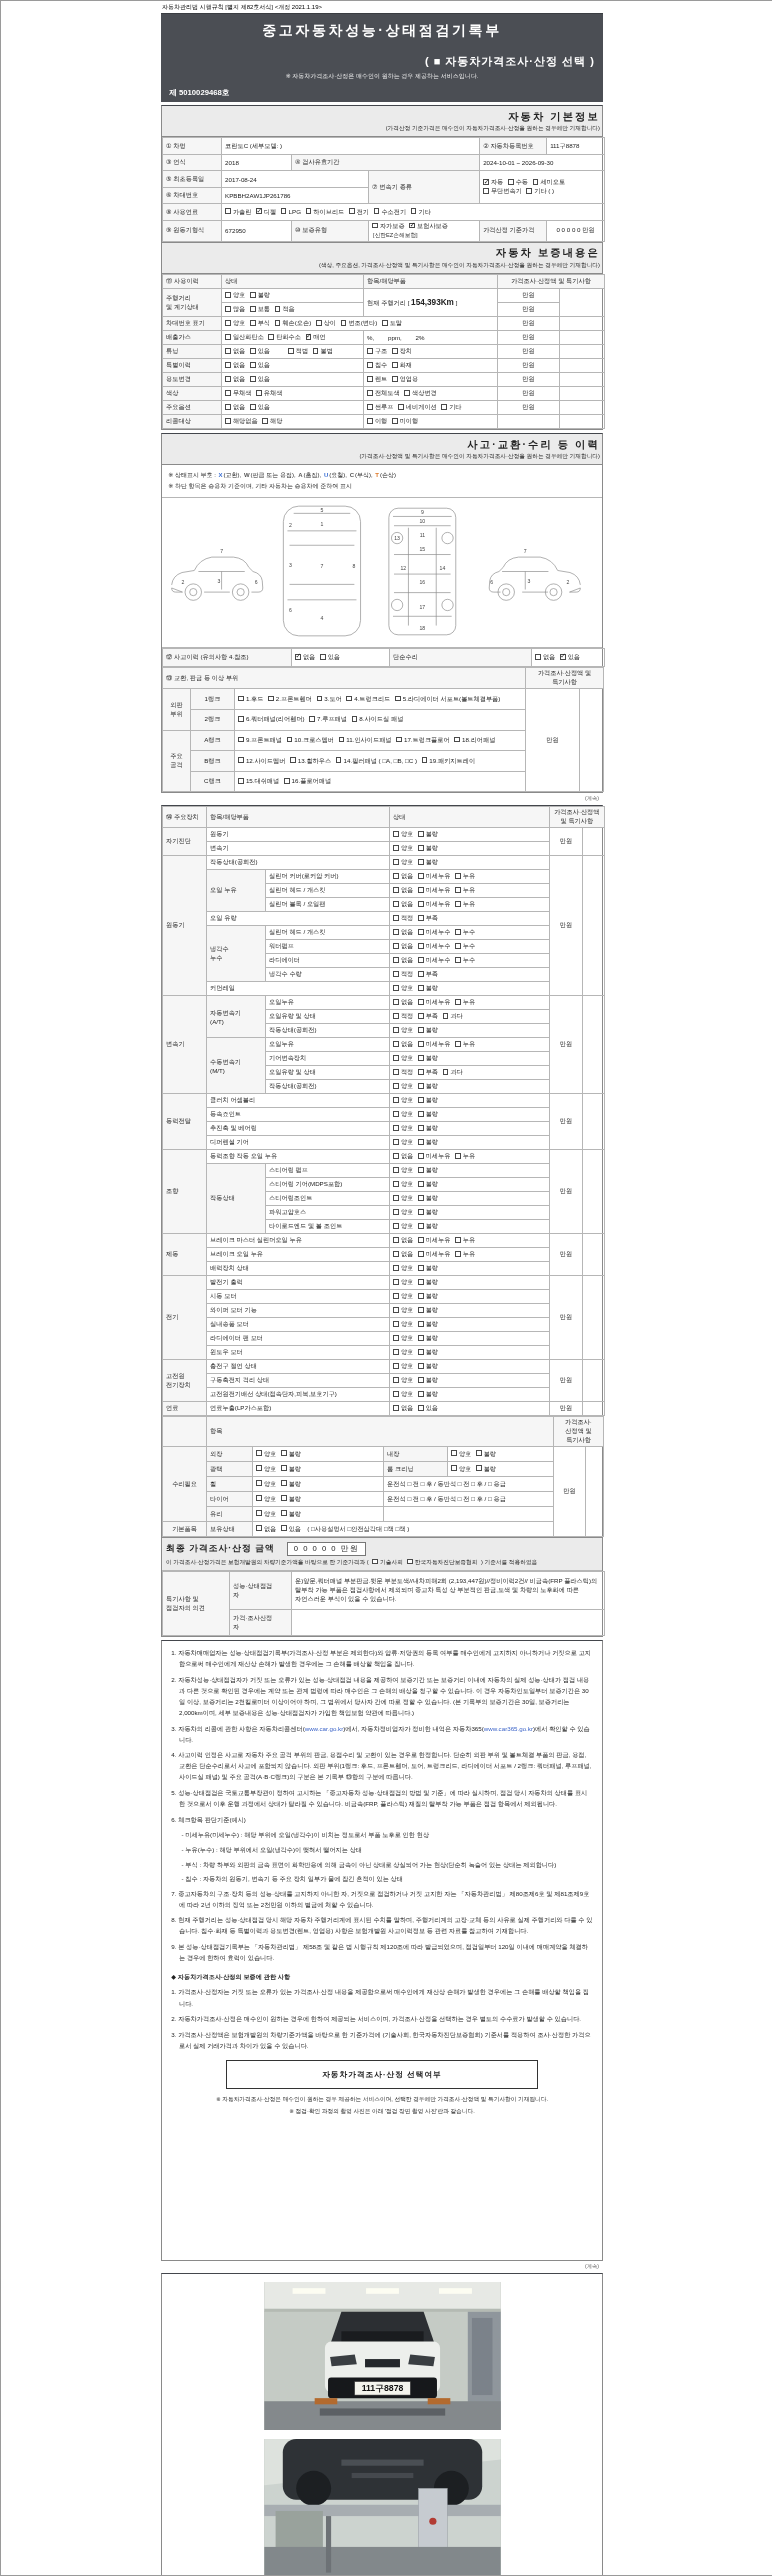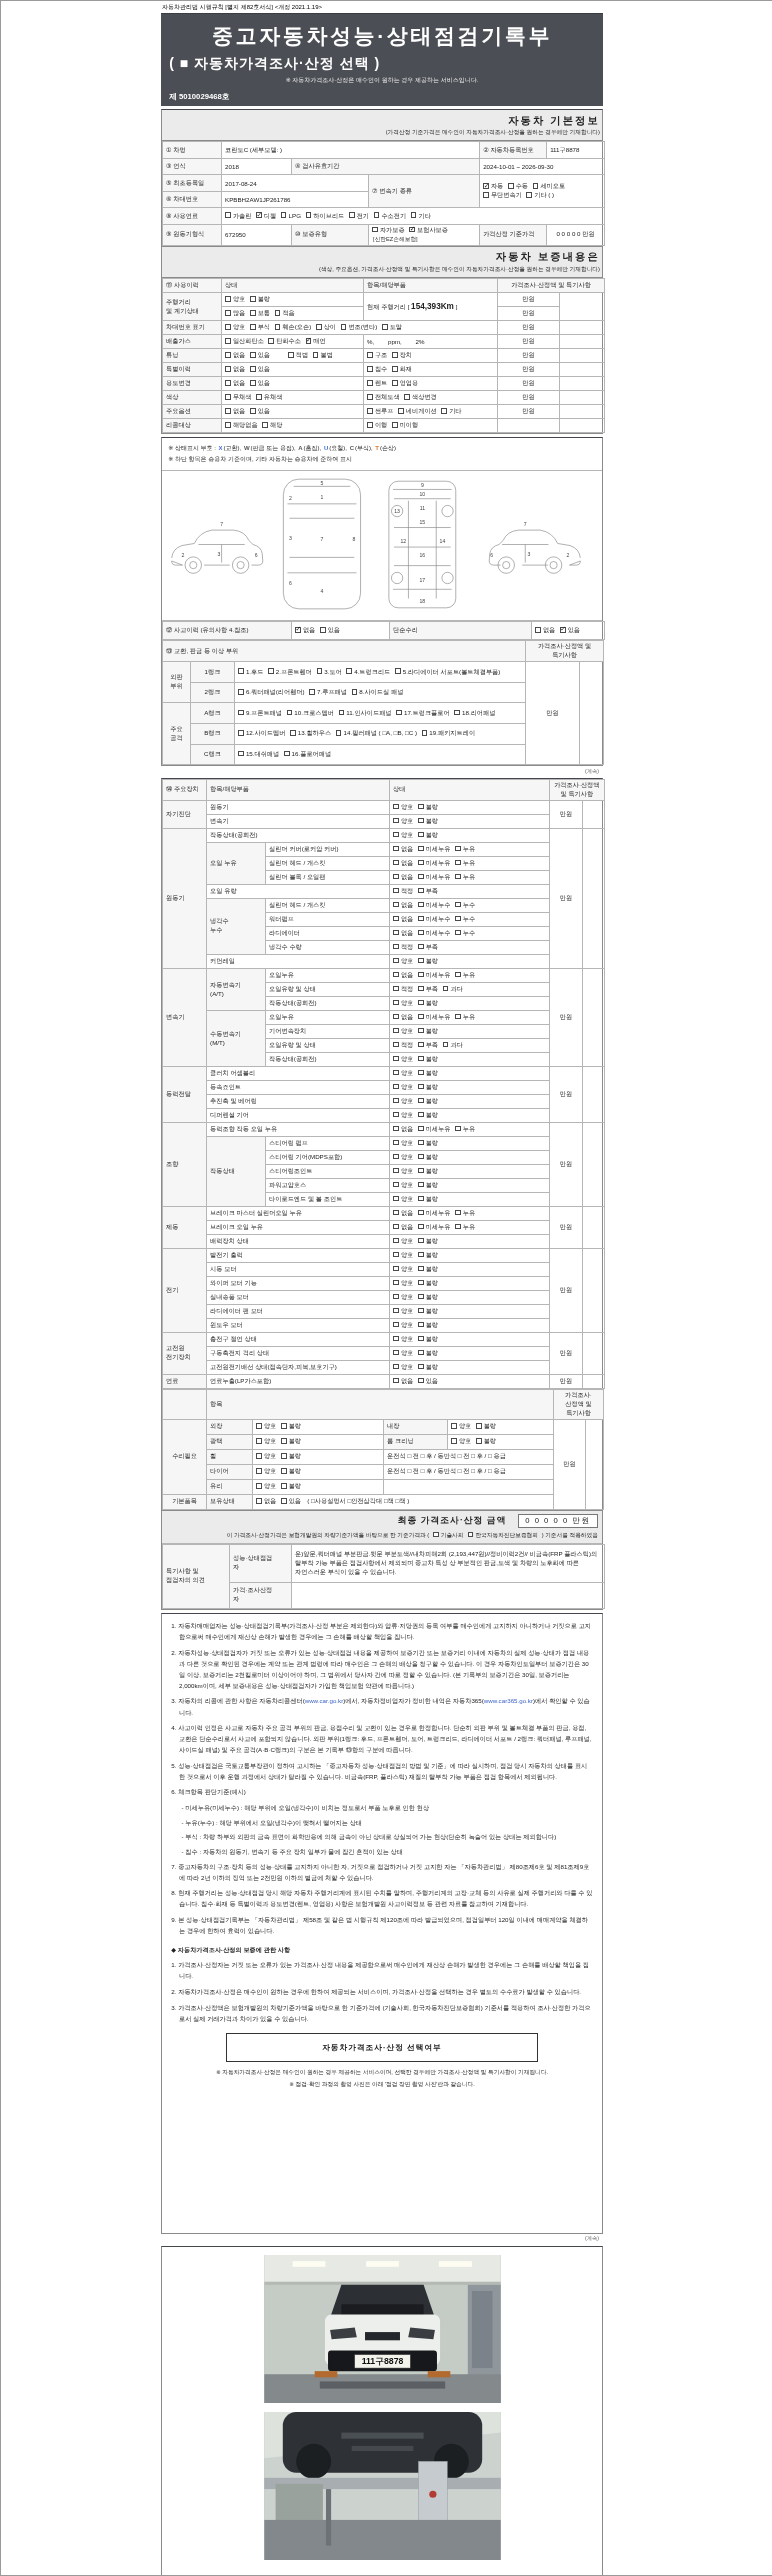--- a/index.html
+++ b/index.html
@@ -1,22 +1,22 @@
 <!DOCTYPE html>
 <html style="font-size:8.2px"><head>
 <meta charset="utf-8">
 <style>
 *{box-sizing:border-box}
 body{margin:0;font-family:"Liberation Sans","DejaVu Sans",sans-serif;color:#222;background:#fff}
 .canvas{position:relative;width:773px;height:2576px;border:0.5px solid #9a9a9a;overflow:hidden;background:#fff}
 .doc{position:absolute;left:160px;top:1px;width:442px}
 .refline{font-size:6px;color:#000;margin:0.5px 0 1.5px 1px}
 .masthead{background:#4b4e54;color:#fff;padding:8.2px 8.2px 4.1px;border-top:1px solid #3a3d42}
-.m-title{text-align:center;font-size:21px;font-weight:bold;letter-spacing:2.6px}
-.m-sub{text-align:left;font-size:14px;font-weight:bold;margin-top:5px;letter-spacing:1px}
+.m-title{text-align:center;font-size:14px;font-weight:bold;letter-spacing:2.6px}
+.m-sub{text-align:right;font-size:11px;font-weight:bold;margin-top:14px;letter-spacing:1px}
 .m-note{text-align:center;font-size:6px;margin-top:2.6px;color:#f1f1f1}
 .m-no{font-size:7.7px;font-weight:bold;margin-top:7.2px}
 .box{border:0.5px solid #8a8a8a;border-top:1.5px solid #43464c;background:#fff;margin-top:3.1px}
 .sec-head{background:#ebebeb;border-bottom:0.5px solid #8a8a8a;text-align:right;padding:3.6px 2.1px 3.1px}
 .sec-title{font-size:10.3px;font-weight:bold;letter-spacing:2.1px}
 .sec-note{font-size:5.7px;margin-top:1.5px}
 table{width:100%;border-collapse:collapse;table-layout:fixed}
 td,th{border:0.5px solid #b6b6b6;font-size:6.2px;padding:1px 3.1px;vertical-align:middle;word-break:keep-all;text-align:left}
 .t32 td{height:16.5px}.t27 td{height:14px}.t29 td{height:15px}
 .lbl{background:#f6f6f6}
@@ -35,21 +35,21 @@
 .diagwrap{padding:3.1px 0 4.1px;border-bottom:0.5px solid #b6b6b6}
 .contnote{text-align:right;font-size:5.2px;color:#555;margin:1.5px 4.1px 0 0}
 .bigkm{font-size:8.2px;font-weight:bold}
 .note-body{padding:6.2px 9.3px 7.2px;font-size:6.2px;line-height:1.78}
 .ni{margin:0 0 4.6px;text-indent:-7.7px;padding-left:7.7px}
 .ns{margin:0 0 3.6px 10.3px}
 .nh{font-weight:bold;margin:7.7px 0 4.6px}
 .blu{color:#3c64c8}
 .selbox{border:1px solid #333;margin:9.3px auto 5.2px;width:74%;text-align:center;font-weight:bold;font-size:7.7px;padding:6.7px 4.1px;letter-spacing:1px}
 .selnote{font-size:5.7px;margin:1.5px 0;text-align:center}
-.finalband{background:#ebebeb;border-top:0.5px solid #8a8a8a;border-bottom:0.5px solid #b6b6b6;padding:3.6px 4.1px 3.1px;text-align:right}
+.finalband{background:#ebebeb;border-top:0.5px solid #8a8a8a;border-bottom:0.5px solid #b6b6b6;padding:3.6px 4.1px 3.1px;text-align:left}
 .fp-line{font-size:8.8px;font-weight:bold;letter-spacing:1px}
 .fp-val{display:inline-block;background:#fff;border:0.5px solid #777;padding:1px 6.2px;margin-left:8.2px;font-size:7.7px;letter-spacing:1.5px;font-weight:normal}
 .fp-note{font-size:5.7px;margin-top:3.1px}
 .fp-note .opt{margin:0 2.1px}
 .photo-wrap{padding:8.2px 0 9.3px;text-align:center}
 svg.photo{display:block;margin:0 auto 9.3px;background:#c2c8c3}
 svg text{font-family:"Liberation Sans","DejaVu Sans",sans-serif}
 .carline{fill:none;stroke:#8a8a8a;stroke-width:1.3}
 .carnum{font-size:10px;fill:#444;text-anchor:middle}
 </style>
@@ -206,20 +206,24 @@
               <td><span class="opt"><span class="cb"></span>해당없음</span><span class="opt"><span class="cb"></span>해당</span></td>
               <td><span class="opt"><span class="cb"></span>이행</span><span class="opt"><span class="cb"></span>미이행</span></td>
               <td class="price"></td>
               <td></td>
             </tr>
           </tbody>
    </table>
   </div>
 
   <div class="box">
+   <div class="sec-head">
+    <div class="sec-title">사고·교환·수리 등 이력</div>
+    <div class="sec-note">(가격조사·산정액 및 특기사항은 매수인이 자동차가격조사·산정을 원하는 경우에만 기재합니다)</div>
+   </div>
    <div class="legend">
     <div id="legend-line"><span>※ 상태표시 부호 : </span><span class="lg-code" style="color: rgb(59, 111, 212);">X</span><span>(교환), </span><span class="lg-code" style="color: rgb(85, 85, 85);">W</span><span>(판금 또는 용접), </span><span class="lg-code" style="color: rgb(85, 85, 85);">A</span><span>(흠집), </span><span class="lg-code" style="color: rgb(59, 111, 212);">U</span><span>(요철), </span><span class="lg-code" style="color: rgb(85, 85, 85);">C</span><span>(부식), </span><span class="lg-code" style="color: rgb(224, 122, 42);">T</span><span>(손상) </span></div>
     <div>※ 하단 항목은 승용차 기준이며, 기타 자동차는 승용차에 준하여 표시</div>
    </div>
    <div class="diagwrap">
     <svg class="diag" width="428" height="140" viewBox="0 0 830 272">
 
       <g>
        <path class="carline" transform="translate(10,85)" d="M8,78 Q10,60 28,54 L52,50 Q62,28 86,24 L128,24 Q150,26 158,44 L166,52 Q182,56 184,70 L185,84 Q185,92 176,92 L163,92 M121,92 L71,92 M29,92 L16,92 Q8,92 8,84 Z"></path>
        <line class="carline" x1="70" y1="137" x2="160" y2="137"></line>

